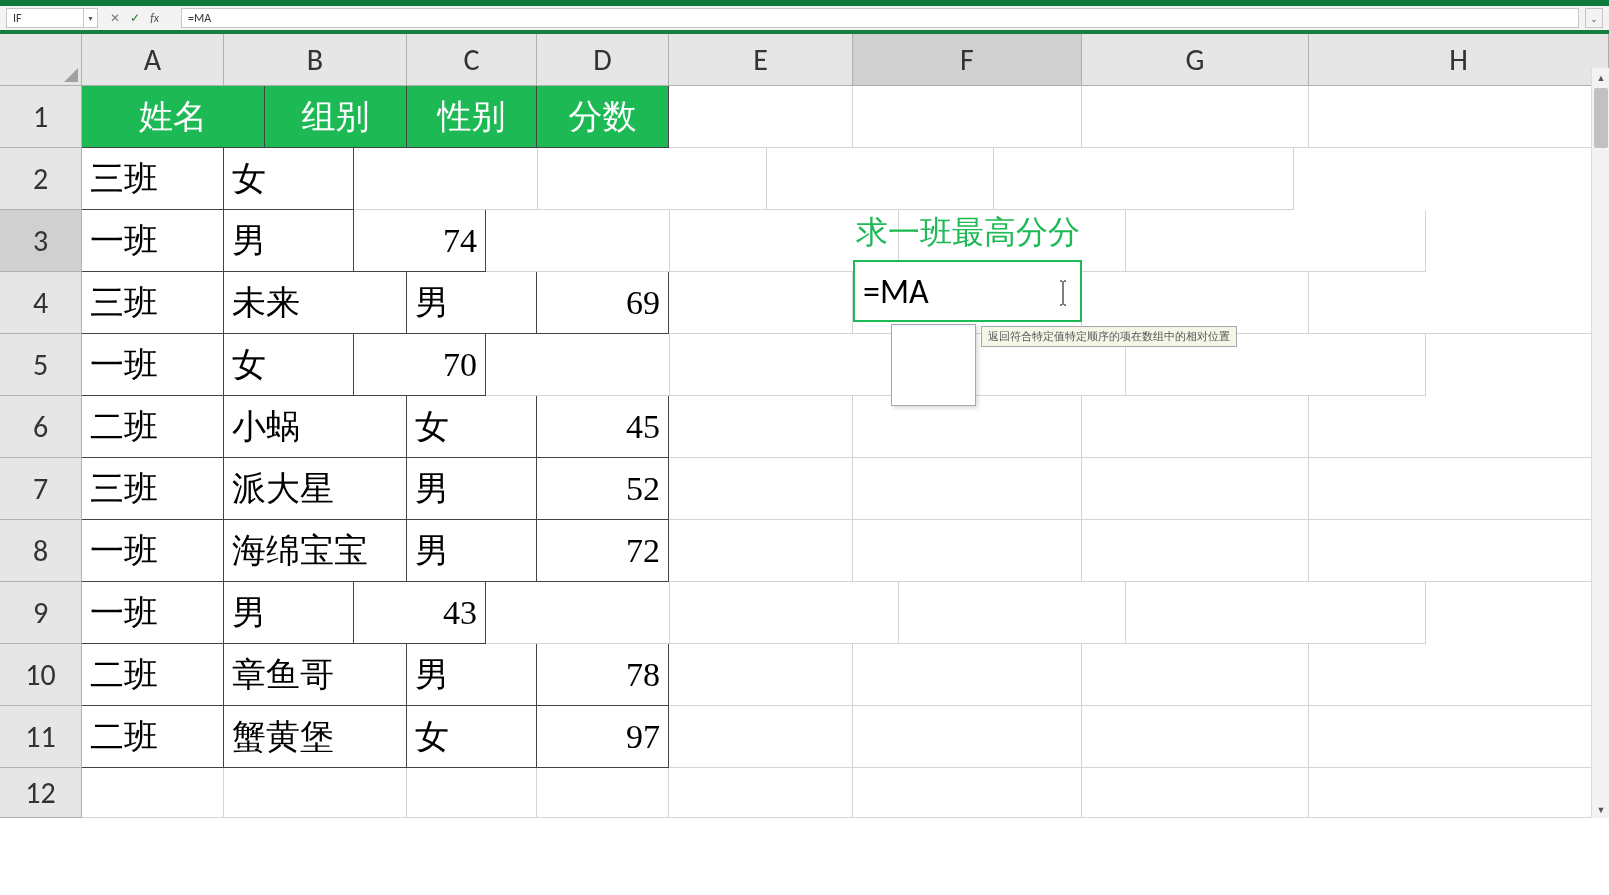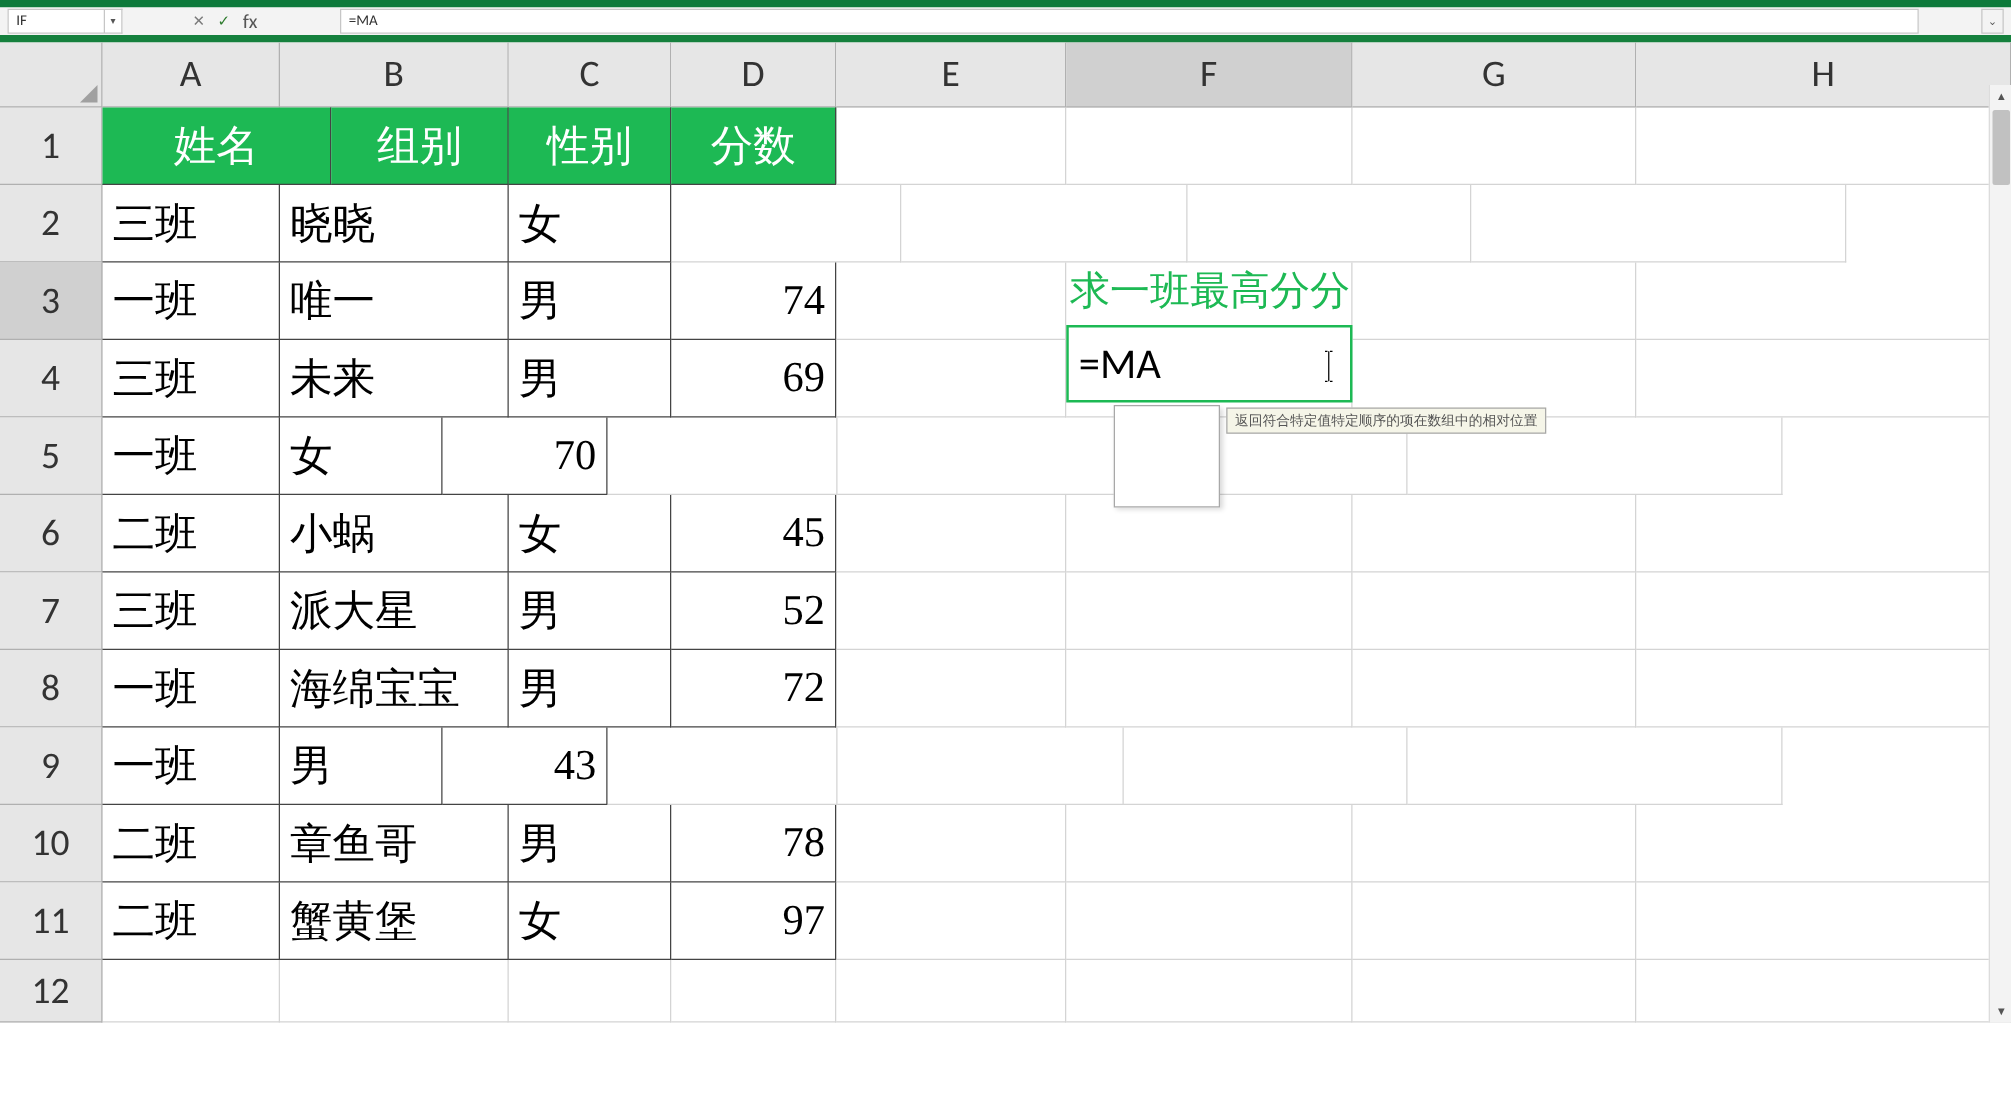--- a/index.html
+++ b/index.html
@@ -1,26 +1,26 @@
 <!DOCTYPE html>
 <html><head>
 <meta charset="utf-8">
 <style>
   * { box-sizing: border-box; margin: 0; padding: 0; }
   body { font-family: "Calibri", "Microsoft YaHei", sans-serif; background: #fff; overflow: hidden; width: 1609px; height: 895px; position: relative; }
 
   .titlebar { height: 6px; background: #0d7a3b; width: 100%; }
 
-  .formula-bar { height: 28px; background: #f3f3f3; border-bottom: 6px solid #15803d; display: flex; align-items: center; font-size: 12px; color: #333; gap: 44px; }
+  .formula-bar { height: 28px; background: #f3f3f3; border-bottom: 4px solid #15803d; display: flex; align-items: center; font-size: 12px; color: #333; }
   .name-box-wrap { display: flex; align-items: center; width: 98px; height: 100%; }
   .name-box { width: 78px; height: 20px; background: #fff; border: 1px solid #c6c6c6; padding: 0 6px; font-size: 12px; color: #333; display: flex; align-items: center; margin-left: 6px; }
   .name-dd { width: 14px; height: 20px; border: 1px solid #c6c6c6; border-left: none; background: #fff; display:flex; align-items:center; justify-content:center; font-size:8px; color:#555;}
   .fx-btns { display: flex; align-items: center; gap: 10px; padding: 0 12px; color: #7a7a7a; font-size: 12px; }
   .fx-btns .enter { color: #2b7a2b; }
-  .fx-label { color: #555; font-size: 16px; padding-right: 10px; }
+  .fx-label { font-style: italic; color: #555; font-size: 12px; padding-right: 10px; }
   .formula-input { flex: 1; height: 20px; background: #fff; border: 1px solid #c6c6c6; padding: 0 6px; font-size: 12px; display:flex; align-items:center; margin-right: 6px; }
   .formula-expand { width: 18px; height: 20px; border: 1px solid #c6c6c6; background:#f3f3f3; display:flex; align-items:center; justify-content:center; font-size:9px; color:#555; margin-right:6px;}
 
   .sheet { position: relative; }
   .grid { position: relative; }
 
   .col-headers { display: flex; height: 52px; }
   .corner { width: 82px; height: 52px; background: #e6e6e6; border-right: 1px solid #b0b0b0; border-bottom: 1px solid #b0b0b0; position:relative; }
   .corner::after { content:""; position:absolute; right:3px; bottom:3px; width:0;height:0; border-style:solid; border-width:0 0 14px 14px; border-color: transparent transparent #a0a0a0 transparent; }
   .ch { height: 52px; background: #e6e6e6; border-right: 1px solid #b0b0b0; border-bottom: 1px solid #b0b0b0; display:flex; align-items:center; justify-content:center; font-size: 30px; color: #333; }
@@ -94,32 +94,30 @@
       <div class="cell hdr wD">分数</div>
       <div class="cell wE"></div>
       <div class="cell wF"></div>
       <div class="cell wG"></div>
       <div class="cell wH"></div>
     </div>
 
     <div class="row data">
         <div class="rh">2</div>
         <div class="cell wA">三班</div>
-        <div class="cell wB">晓晓</div>
         <div class="cell wC">女</div>
         <div class="cell wE" style="border-color:#d4d4d4"></div>
         <div class="cell wF" style="border-color:#d4d4d4"></div>
         <div class="cell wG" style="border-color:#d4d4d4"></div>
         <div class="cell wH" style="border-color:#d4d4d4"></div>
       </div>
 
     <div class="row data">
         <div class="rh sel">3</div>
         <div class="cell wA">一班</div>
-        <div class="cell wB">唯一</div>
         <div class="cell wC">男</div>
         <div class="cell num wD">74</div>
         <div class="cell wE" style="border-color:#d4d4d4"></div>
         <div class="cell wF" style="border-color:#d4d4d4"></div>
         <div class="cell wG" style="border-color:#d4d4d4"></div>
         <div class="cell wH" style="border-color:#d4d4d4"></div>
       </div>
 
     <div class="row data">
         <div class="rh">4</div>

